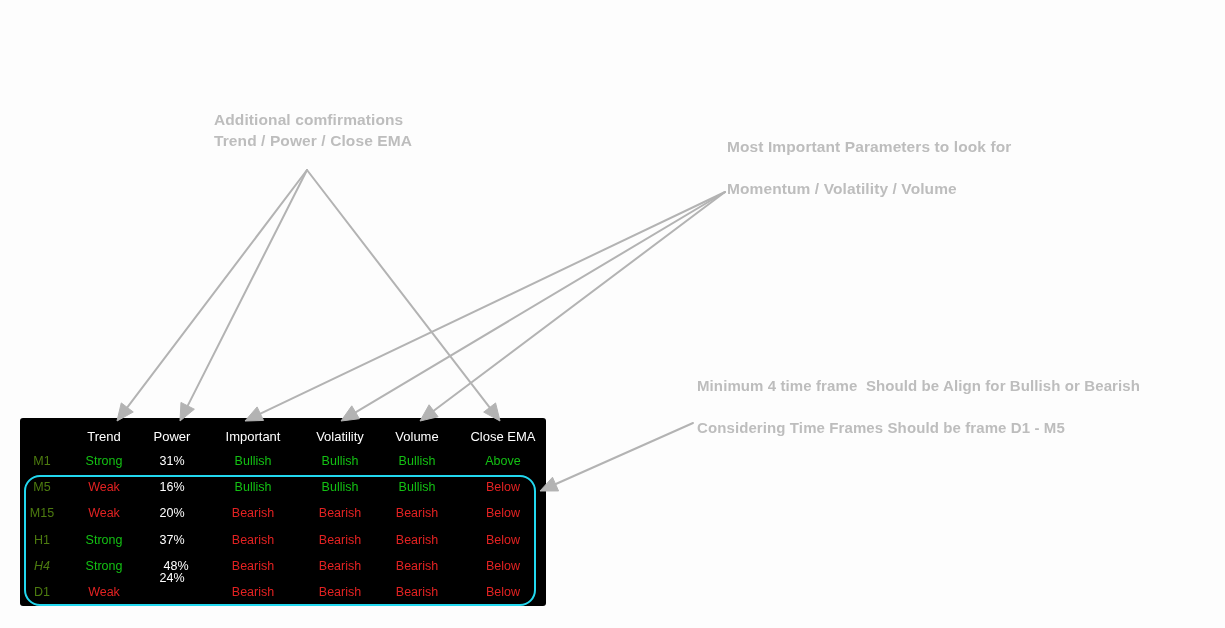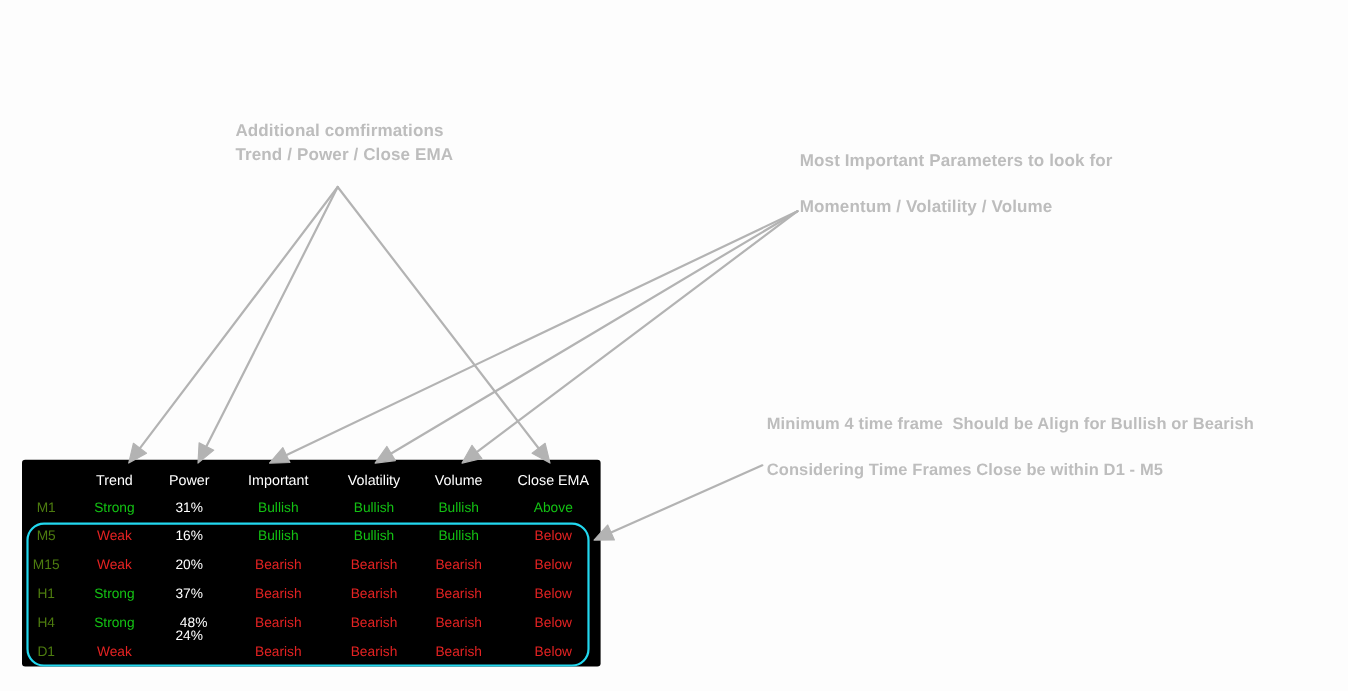--- a/index.html
+++ b/index.html
@@ -131,21 +131,21 @@
         <div class="cell down" style="left: 320px; top: 95px;">Bearish</div>
         <div class="cell down" style="left: 397px; top: 95px;">Bearish</div>
         <div class="cell down" style="left: 483px; top: 95px;">Below</div>
         <div class="cell tf" style="left: 22px; top: 122px;">H1</div>
         <div class="cell up" style="left: 84px; top: 122px;">Strong</div>
         <div class="cell num" style="left: 152px; top: 122px;">37%</div>
         <div class="cell down" style="left: 233px; top: 122px;">Bearish</div>
         <div class="cell down" style="left: 320px; top: 122px;">Bearish</div>
         <div class="cell down" style="left: 397px; top: 122px;">Bearish</div>
         <div class="cell down" style="left: 483px; top: 122px;">Below</div>
-        <div class="cell tf" style="left: 22px; top: 148px;">H4</div>
+        <div class="cell tf" style="left: 22px; top: 148px; font-style: italic;">H4</div>
         <div class="cell up" style="left: 84px; top: 148px;">Strong</div>
         <div class="cell num" style="left: 156px; top: 148px;">48%</div>
         <div class="cell down" style="left: 233px; top: 148px;">Bearish</div>
         <div class="cell down" style="left: 320px; top: 148px;">Bearish</div>
         <div class="cell down" style="left: 397px; top: 148px;">Bearish</div>
         <div class="cell down" style="left: 483px; top: 148px;">Below</div>
         <div class="cell tf" style="left: 22px; top: 174px;">D1</div>
         <div class="cell down" style="left: 84px; top: 174px;">Weak</div>
         <div class="cell num" style="left: 152px; top: 160px;">24%</div>
         <div class="cell down" style="left: 233px; top: 174px;">Bearish</div>
@@ -155,21 +155,21 @@
       </div>
   </div>
 
   <div id="highlight" style="left: 24px; top: 475px; width: 512px; height: 131px; border-color: rgb(34, 216, 239);"></div>
 
   <div class="note n-topleft">Additional comfirmations
 Trend / Power / Close EMA</div>
   <div class="note n-mostimp">Most Important Parameters to look for</div>
   <div class="note n-momvv">Momentum / Volatility / Volume</div>
   <div class="note n-minimum">Minimum 4 time frame  Should be Align for Bullish or Bearish</div>
-  <div class="note n-consider">Considering Time Frames Close be within D1 - M5</div>
+  <div class="note n-consider">Considering Time Frames Should be frame D1 - M5</div>
 
   <svg id="arrow-layer" viewBox="0 0 1225 628" width="1225" height="628">
       <g>
         <line x1="307" y1="170" x2="124.84617399711948" y2="410.634791193279" stroke="#b3b3b3" stroke-width="2" stroke-linecap="round"></line>
         <polygon points="117,421 121.2804532231249,402.9188573313344 133.24030953857218,411.97213502031843" fill="#b3b3b3" stroke="#b3b3b3" stroke-width="1" stroke-linejoin="round"></polygon>
       </g>
       <g>
         <line x1="307" y1="170" x2="185.86916731608522" y2="409.4003071154536" stroke="#b3b3b3" stroke-width="2" stroke-linecap="round"></line>
         <polygon points="180,421 180.9829344414885,402.4451127763132 194.367195462119,409.21722891025775" fill="#b3b3b3" stroke="#b3b3b3" stroke-width="1" stroke-linejoin="round"></polygon>
       </g>

